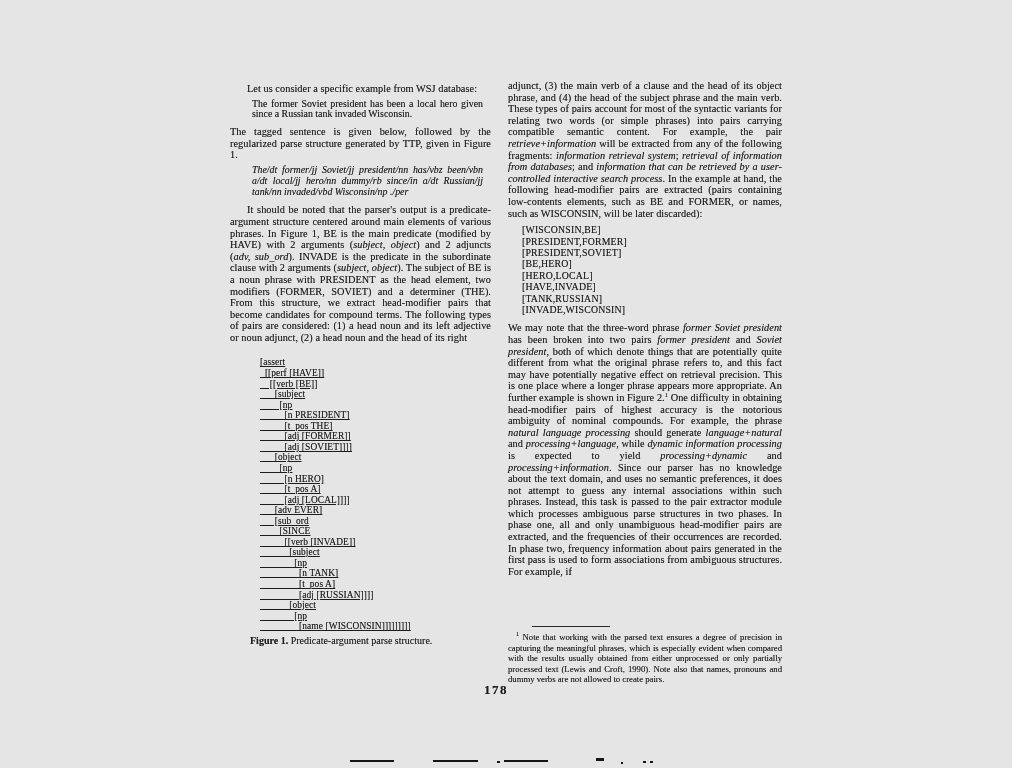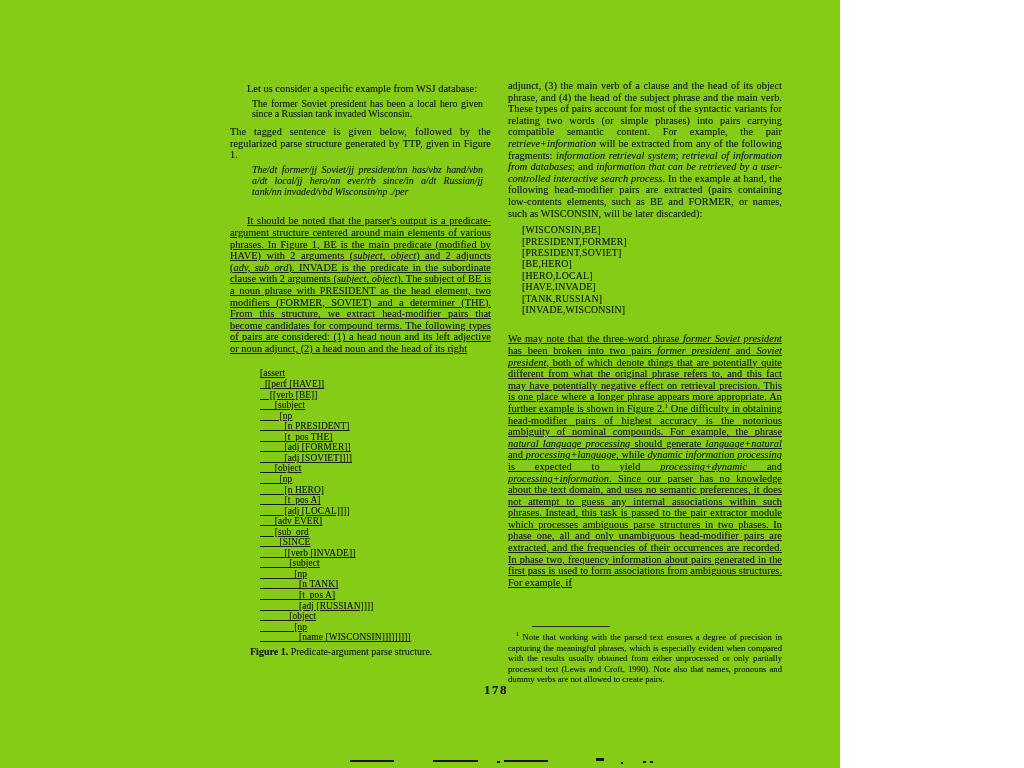--- a/index.html
+++ b/index.html
@@ -1,27 +1,27 @@
 <!DOCTYPE html>
 <html><head>
 <meta charset="utf-8">
 <style>
   html,body{margin:0;padding:0;background:#ffffff;}
   .page{
-    position:relative;width:840px;height:768px;overflow:hidden;
-    background:#84cc16;
+    position:relative;width:1012px;height:768px;overflow:hidden;
+    background:#e5e5e5;
     font-family:"Liberation Serif", serif;color:#1d1d1d;
     text-shadow:0 0 0.4px rgba(35,35,35,0.55);
   }
   .col{position:absolute;}
   .col-left{left:230px;top:83px;width:261px;}
   .col-right{left:508px;top:80px;width:274px;}
   .body{margin:0 0 4px;font-size:10.3px;line-height:11.6px;text-align:justify;letter-spacing:0.05px;}
   .ind{text-indent:17px;}
-  .sp{margin-top:18px;text-decoration:underline;}
+  .sp{margin-top:7px;}
   .quote{margin:3px 8px 6px 22px;font-size:9.9px;line-height:10.8px;text-align:justify;}
   .it{font-style:italic;}
   .b{font-weight:bold;}
   .sup{vertical-align:super;font-size:6.5px;line-height:0;}
   .tree{margin:14px 0 2px 30px;font-family:"Liberation Serif", serif;font-size:9.4px;line-height:10.55px;white-space:pre;letter-spacing:0.1px;text-decoration:underline;}
   .caption{margin:4px 0 0 20px;font-size:10px;line-height:10px;}
   .pairs{margin:5px 0 5px 14px;font-size:9.8px;line-height:11.4px;letter-spacing:0.2px;}
   .pair{white-space:nowrap;}
   .fnblock{position:absolute;top:546px;left:0;width:274px;}
   .fnrule{margin:0 0 5px 24px;width:78px;height:0;border-top:1.2px solid #2a2a2a;}
@@ -31,21 +31,21 @@
 </style>
 </head>
 <body>
 
 <div class="page">
 
   <div class="col col-left">
     <p class="body ind"><span>Let us consider a specific example from WSJ database:</span></p>
     <p class="quote">The former Soviet president has been a local hero given since a Russian tank invaded Wisconsin.</p>
     <p class="body">The tagged sentence is given below, followed by the regularized parse structure generated by TTP, given in Figure 1.</p>
-    <p class="quote it">The/dt former/jj Soviet/jj president/nn has/vbz hand/vbn a/dt local/jj hero/nn ever/rb since/in a/dt Russian/jj tank/nn invaded/vbd Wisconsin/np ./per</p>
+    <p class="quote it">The/dt former/jj Soviet/jj president/nn has/vbz been/vbn a/dt local/jj hero/nn dummy/rb since/in a/dt Russian/jj tank/nn invaded/vbd Wisconsin/np ./per</p>
     <p class="body ind sp"><span>It should be noted that the parser's output is a predicate-argument structure centered around main elements of various phrases. In Figure 1, BE is the main predicate (modified by HAVE) with 2 arguments (</span><span class="it">subject, object</span><span>) and 2 adjuncts (</span><span class="it">adv, sub_ord</span><span>). INVADE is the predicate in the subordinate clause with 2 arguments (</span><span class="it">subject, object</span><span>). The subject of BE is a noun phrase with PRESIDENT as the head element, two modifiers (FORMER, SOVIET) and a determiner (THE). From this structure, we extract head-modifier pairs that become candidates for compound terms. The following types of pairs are considered: (1) a head noun and its left adjective or noun adjunct, (2) a head noun and the head of its right</span></p>
     <pre class="tree">[assert
   [[perf [HAVE]]
     [[verb [BE]]
       [subject
         [np
           [n PRESIDENT]
           [t_pos THE]
           [adj [FORMER]]
           [adj [SOVIET]]]]

